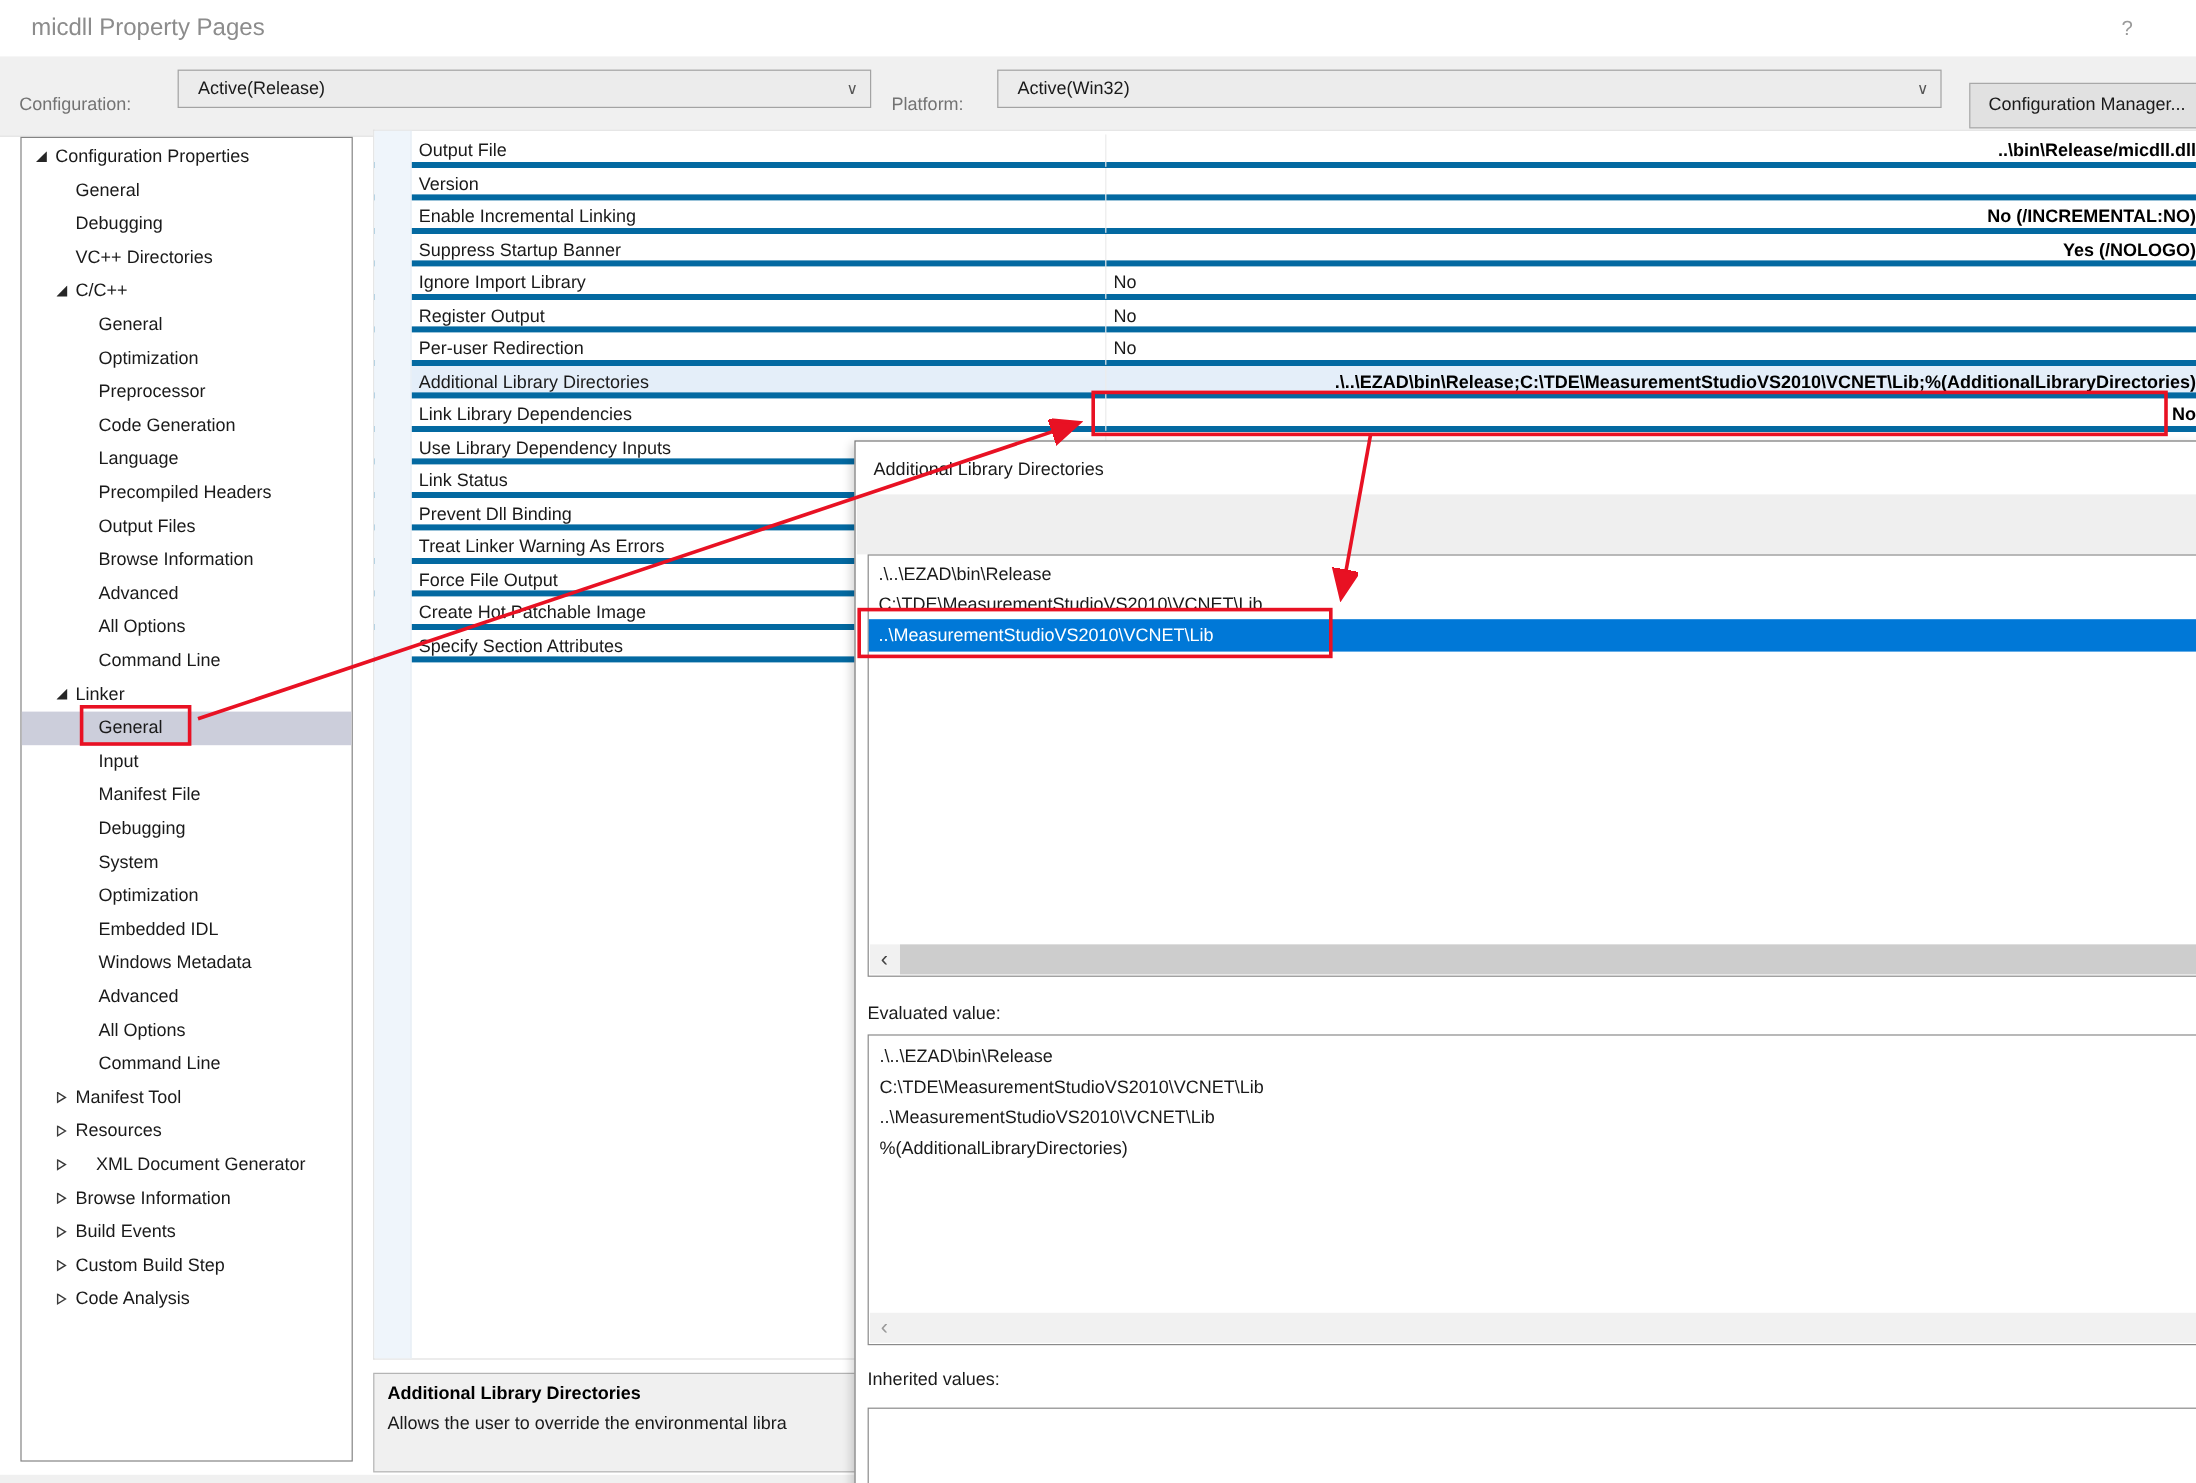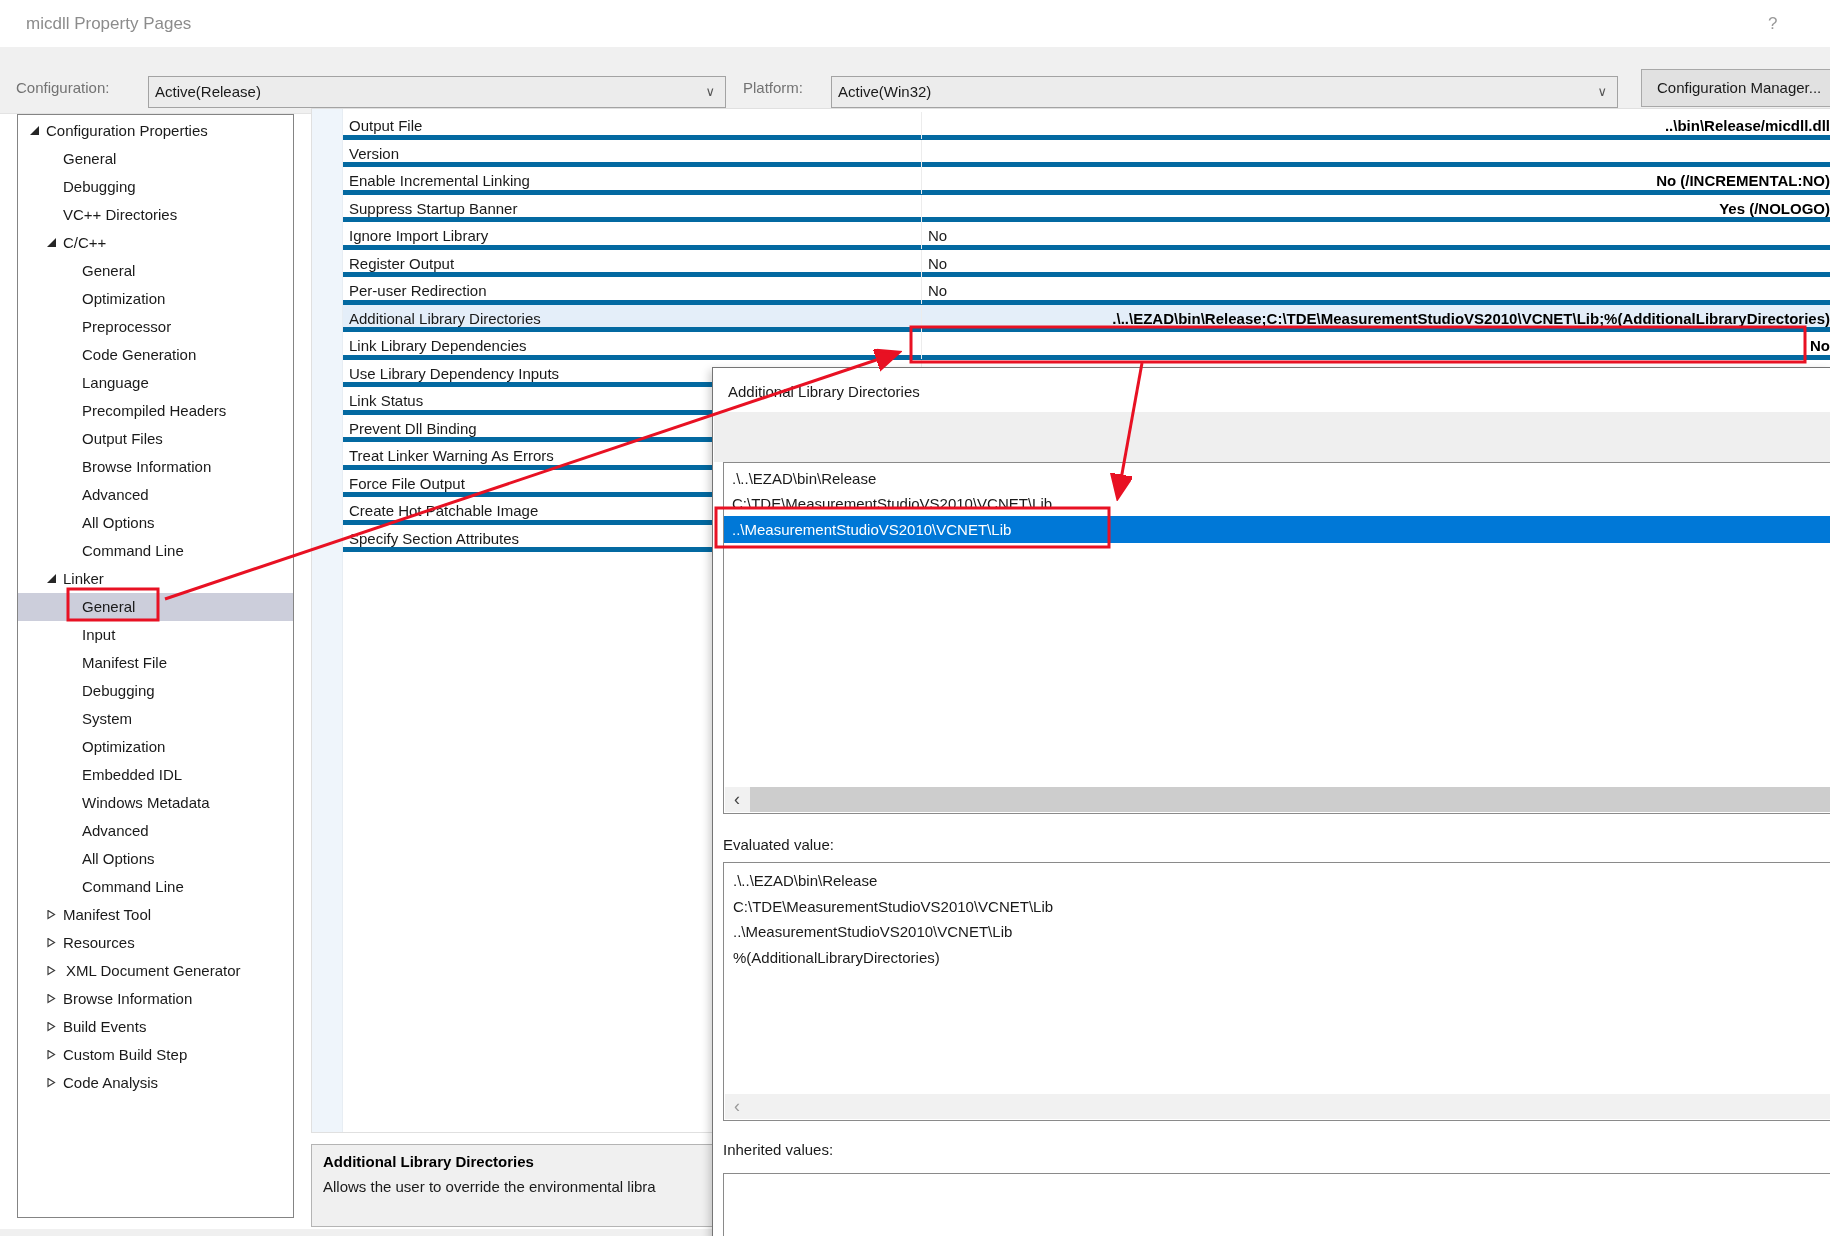--- a/index.html
+++ b/index.html
@@ -2,28 +2,28 @@
 <html><head>
 <meta charset="utf-8">
 <style>
   html,body{margin:0;padding:0;background:#fff;}
   #stage{position:relative;width:1830px;height:1236px;overflow:hidden;background:#fff;
          font-family:"Liberation Sans",sans-serif;color:#1a1a1a;font-size:15px;}
   .abs{position:absolute;}
 
   
   #titlebar{left:0;top:0;width:1830px;height:47px;background:#fff;}
-  #window-title{left:26px;top:0;height:47px;line-height:47px;color:#8c8c8c;font-size:17px;}
+  #window-title{left:26px;top:0;height:47px;line-height:47px;color:#8c8c8c;font-size:20px;}
   #help-glyph{left:1768px;top:0;height:47px;line-height:47px;color:#9a9a9a;font-size:17px;}
 
   
   #band{left:0;top:47px;width:1830px;height:66px;background:#f0f0f0;border-bottom:1px solid #e3e3e3;}
   .band-label{top:25px;height:32px;line-height:32px;color:#737373;}
-  .combo{top:29px;height:32px;background:#ececec;border:1px solid #a3a3a3;line-height:30px;
-         padding-left:6px;box-sizing:border-box;}
+  .combo{top:11px;height:32px;background:#ececec;border:1px solid #a3a3a3;line-height:30px;
+         padding-left:16px;box-sizing:border-box;}
   .combo .chev{position:absolute;right:10px;top:0;height:30px;line-height:30px;color:#555;font-size:13px;}
   #btn-cfg-mgr{left:1641px;top:22px;width:262px;height:38px;background:#e1e1e1;border:1px solid #a8a8a8;
                box-sizing:border-box;line-height:36px;padding-left:15px;white-space:nowrap;overflow:hidden;}
 
   
   #tree{left:17px;top:114px;width:277px;height:1104px;border:1px solid #848484;background:#fff;
         box-sizing:border-box;overflow:hidden;}
   .titem{position:relative;height:28px;line-height:28px;white-space:nowrap;}
   .titem.sel{background:var(--treesel);}
   .titem .tlabel{position:absolute;top:0;height:28px;}
@@ -203,21 +203,21 @@
         <div class="titem">
           <svg width="10" height="10" style="left: 29px;">
             <polygon points="1,0.5 7.5,4.5 1,8.5" fill="none" stroke="#3c3c3c" stroke-width="1.2"></polygon>
           </svg>
           <span class="tlabel" style="left: 45px;">Resources</span>
         </div>
         <div class="titem">
           <svg width="10" height="10" style="left: 29px;">
             <polygon points="1,0.5 7.5,4.5 1,8.5" fill="none" stroke="#3c3c3c" stroke-width="1.2"></polygon>
           </svg>
-          <span class="tlabel" style="left: 48px;">XML Document Generator</span>
+          <span class="tlabel" style="left: 62px;">XML Document Generator</span>
         </div>
         <div class="titem">
           <svg width="10" height="10" style="left: 29px;">
             <polygon points="1,0.5 7.5,4.5 1,8.5" fill="none" stroke="#3c3c3c" stroke-width="1.2"></polygon>
           </svg>
           <span class="tlabel" style="left: 45px;">Browse Information</span>
         </div>
         <div class="titem">
           <svg width="10" height="10" style="left: 29px;">
             <polygon points="1,0.5 7.5,4.5 1,8.5" fill="none" stroke="#3c3c3c" stroke-width="1.2"></polygon>

